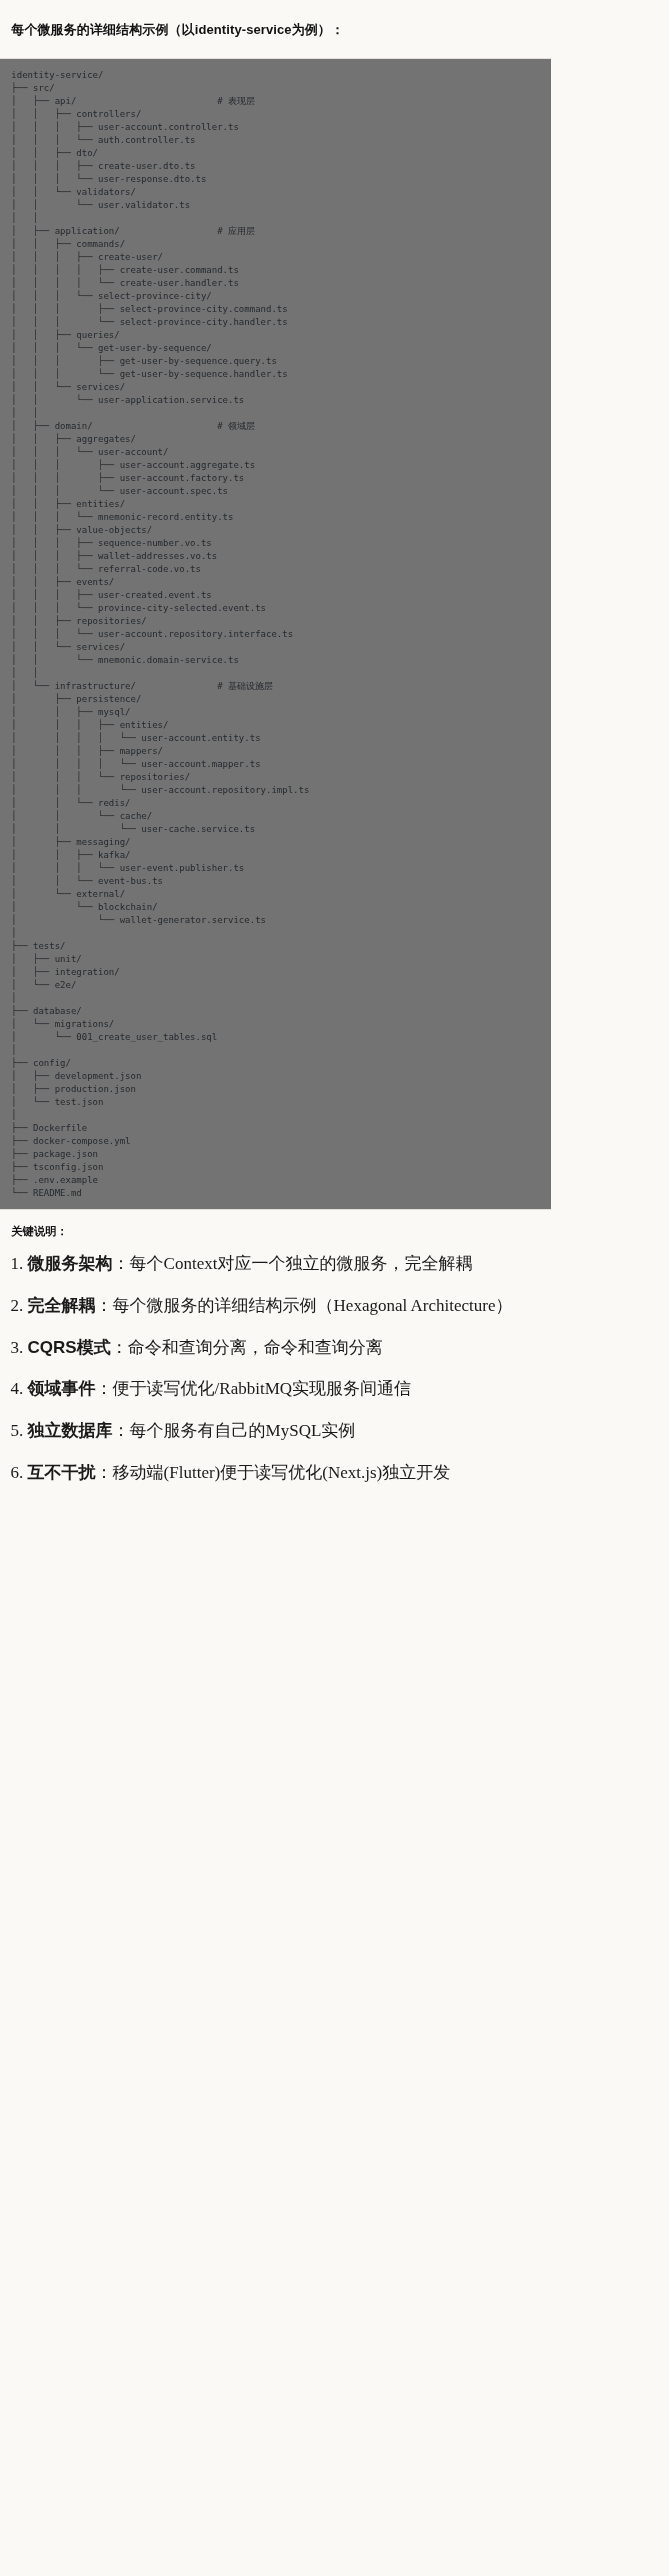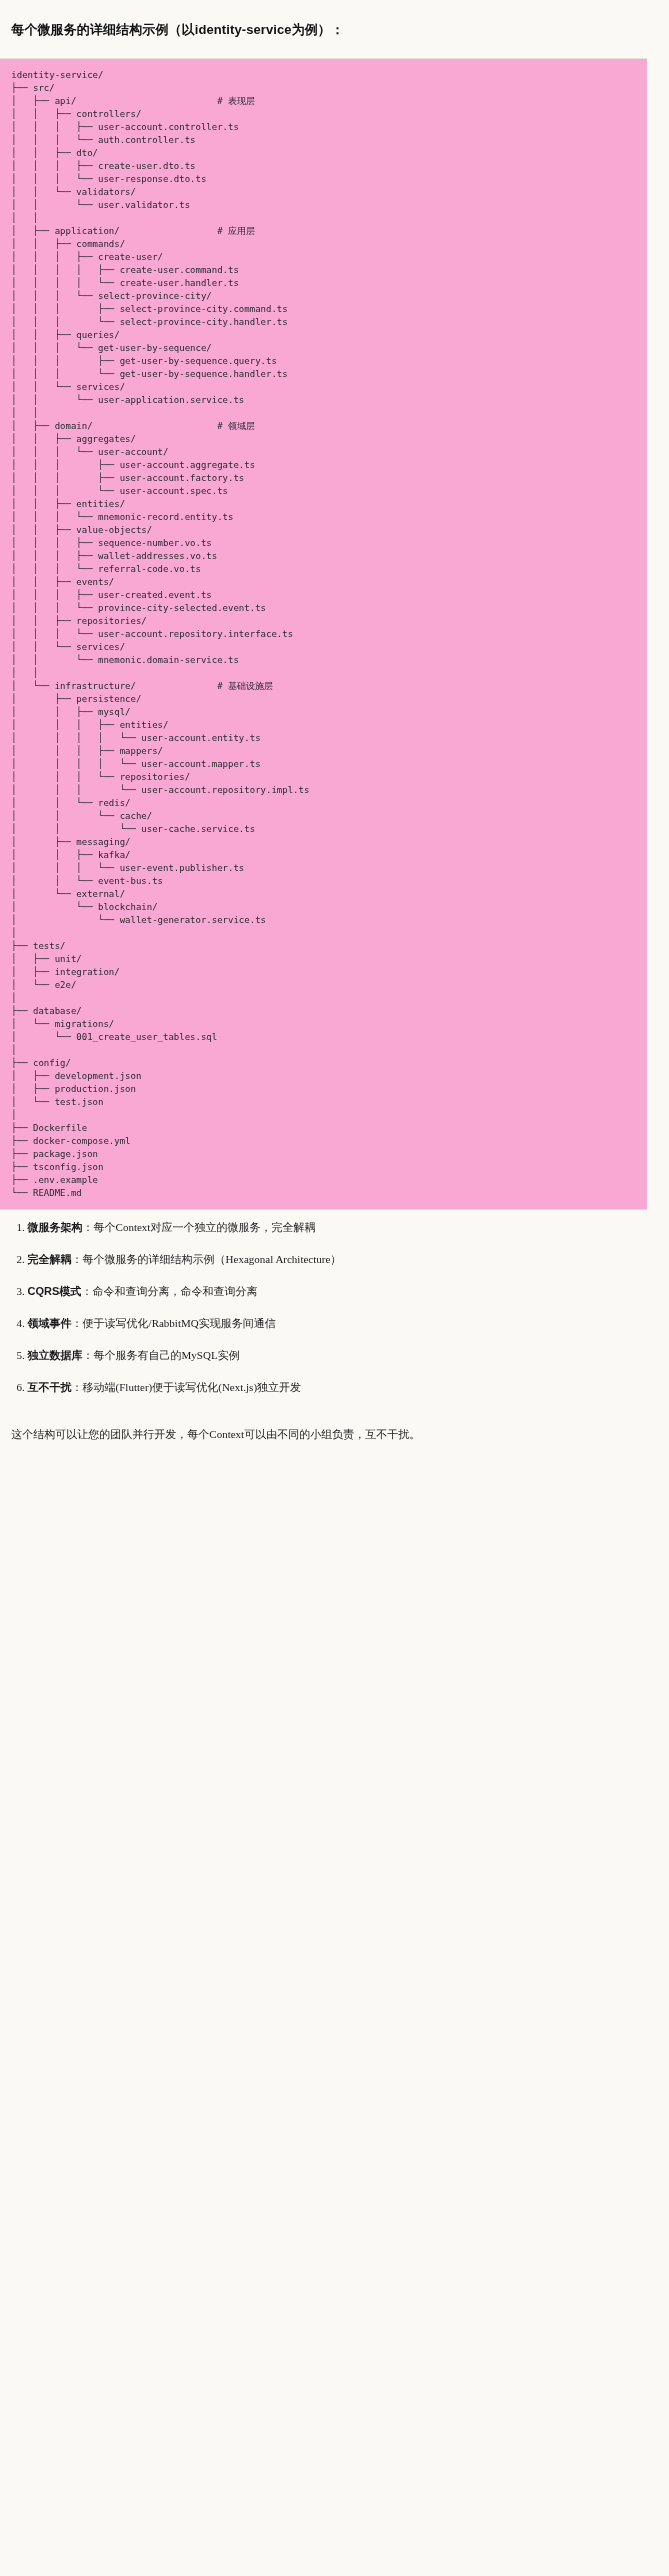--- a/index.html
+++ b/index.html
@@ -4,21 +4,21 @@
 <style>
   html,body{margin:0;padding:0;}
   body{
     width:669px;
     background:#faf9f6;
     font-family:"Liberation Serif", serif;
     color:#1a1a1a;
     -webkit-font-smoothing:antialiased;
   }
   .page{
-    width:647px;
+    width:551px;
     box-sizing:border-box;
     background:#faf9f6;
     padding:0;
   }
   .heading{
     font-family:"Liberation Sans", sans-serif;
     font-weight:bold;
     font-size:13px;
     line-height:1.5;
     color:#111111;
@@ -27,21 +27,21 @@
   }
   .rule{
     height:0.6px;
     background:#e3e1dc;
     width:100%;
     border:0;
     margin:0;
   }
   .code-block{
     padding:10px 11.3px 8.8px 11.3px;
-    background:#f9a8d4;
+    background:#737373;
   }
   pre.tree{
     margin:0;
     font-family:"DejaVu Sans Mono","Liberation Mono",monospace;
     font-size:9px;
     line-height:13px;
     color:#24292e;
     white-space:pre;
     letter-spacing:0px;
     tab-size:4;
@@ -56,21 +56,21 @@
     line-height:1.6;
     color:#111111;
     margin:3.8px 0 10px 0;
   }
   ol.note-list{
     margin:0;
     padding:0 0 0 16.3px;
     list-style-position:outside;
   }
   ol.note-list li{
-    font-size:11px;
+    font-size:17px;
     line-height:1.65;
     margin:0 0 13.8px 0;
     color:#1a1a1a;
   }
   ol.note-list li .term{
     font-family:"Liberation Sans", sans-serif;
     font-weight:bold;
   }
   ol.note-list li .desc{
     font-family:"Liberation Serif", serif;
@@ -179,20 +179,21 @@
 ├── docker-compose.yml
 ├── package.json
 ├── tsconfig.json
 ├── .env.example
 └── README.md</pre>
   </div>
 
   <hr class="rule">
 
   <div class="notes">
+    <div class="notes-title">关键说明：</div>
     <ol class="note-list">
       <li>
         <span class="term">微服务架构</span><span class="desc">：每个Context对应一个独立的微服务，完全解耦</span>
       </li>
       <li>
         <span class="term">完全解耦</span><span class="desc">：每个微服务的详细结构示例（Hexagonal Architecture）</span>
       </li>
       <li>
         <span class="term">CQRS模式</span><span class="desc">：命令和查询分离，命令和查询分离</span>
       </li>
@@ -201,16 +202,15 @@
       </li>
       <li>
         <span class="term">独立数据库</span><span class="desc">：每个服务有自己的MySQL实例</span>
       </li>
       <li>
         <span class="term">互不干扰</span><span class="desc">：移动端(Flutter)便于读写优化(Next.js)独立开发</span>
       </li>
     </ol>
   </div>
 
-  <p class="closing">这个结构可以让您的团队并行开发，每个Context可以由不同的小组负责，互不干扰。</p>
 
 </div>
 
 
 </body></html>

